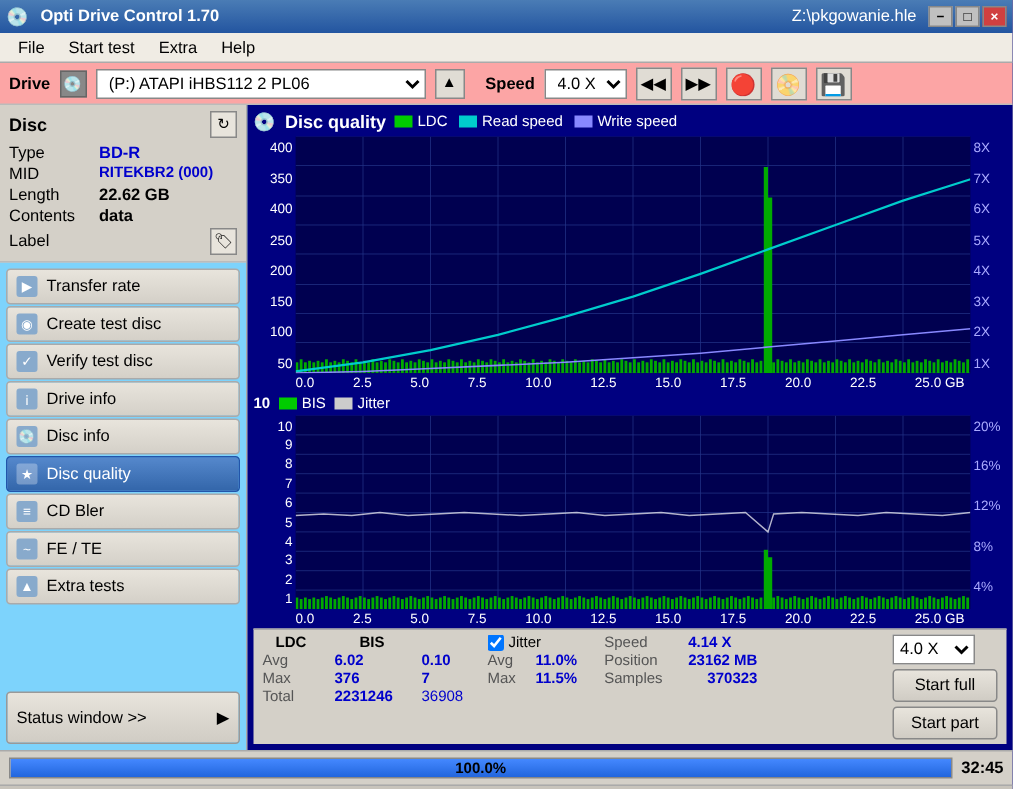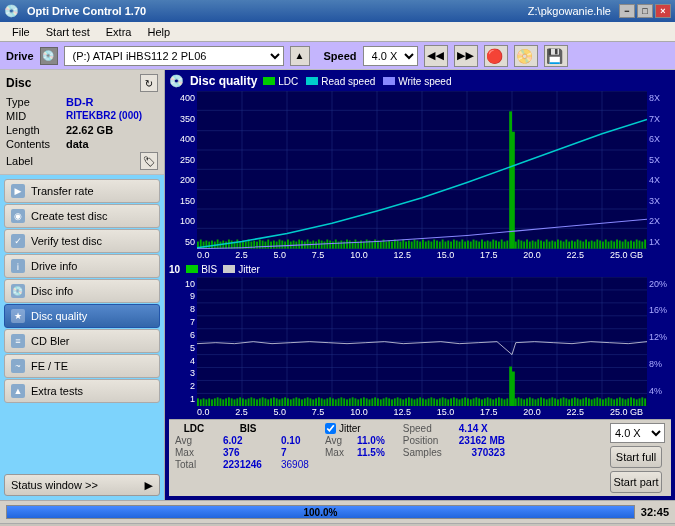--- a/index.html
+++ b/index.html
@@ -46,21 +46,21 @@
     }
     .menu-item {
       padding: 2px 8px;
       font-size: 11px;
       cursor: pointer;
       color: #000;
     }
 
     
     .drivebar {
-      background: #c4b5fd;
+      background: #fca5a5;
       height: 28px;
       display: flex;
       align-items: center;
       padding: 0 6px;
       border-bottom: 1px solid #bbb;
       gap: 6px;
     }
     .drive-label { font-size: 11px; font-weight: bold; color: #000; }
     .drive-select {
       background: white;
@@ -165,21 +165,21 @@
       background: #88aacc;
       border-radius: 2px;
       display: flex; align-items: center; justify-content: center;
       font-size: 9px; color: white;
     }
     .nav-btn.active .nav-icon { background: rgba(255,255,255,0.3); }
 
     
     .status-btn {
       margin: 4px;
-      height: 22px;
+      height: 35px;
       background: linear-gradient(to bottom, #e8e4dc, #d0ccc4);
       border: 1px solid #999;
       border-radius: 3px;
       display: flex;
       align-items: center;
       justify-content: space-between;
       padding: 0 6px;
       cursor: pointer;
       font-size: 11px;
     }
@@ -246,21 +246,21 @@
       background: #d4d0c8;
       padding: 3px 6px;
       display: flex;
       gap: 10px;
       align-items: flex-start;
       border-top: 1px solid #aaa;
     }
 
     .action-btns { display: flex; flex-direction: column; gap: 3px; margin-left: auto; }
     .action-btn {
-      width: 52px; height: 22px;
+      width: 70px; height: 22px;
       background: linear-gradient(to bottom, #e8e4dc, #d0ccc4);
       border: 1px solid #888;
       border-radius: 3px;
       font-size: 11px;
       cursor: pointer;
       display: flex; align-items: center; justify-content: center;
     }
 
     .speed-select2 {
       width: 55px; height: 20px;

